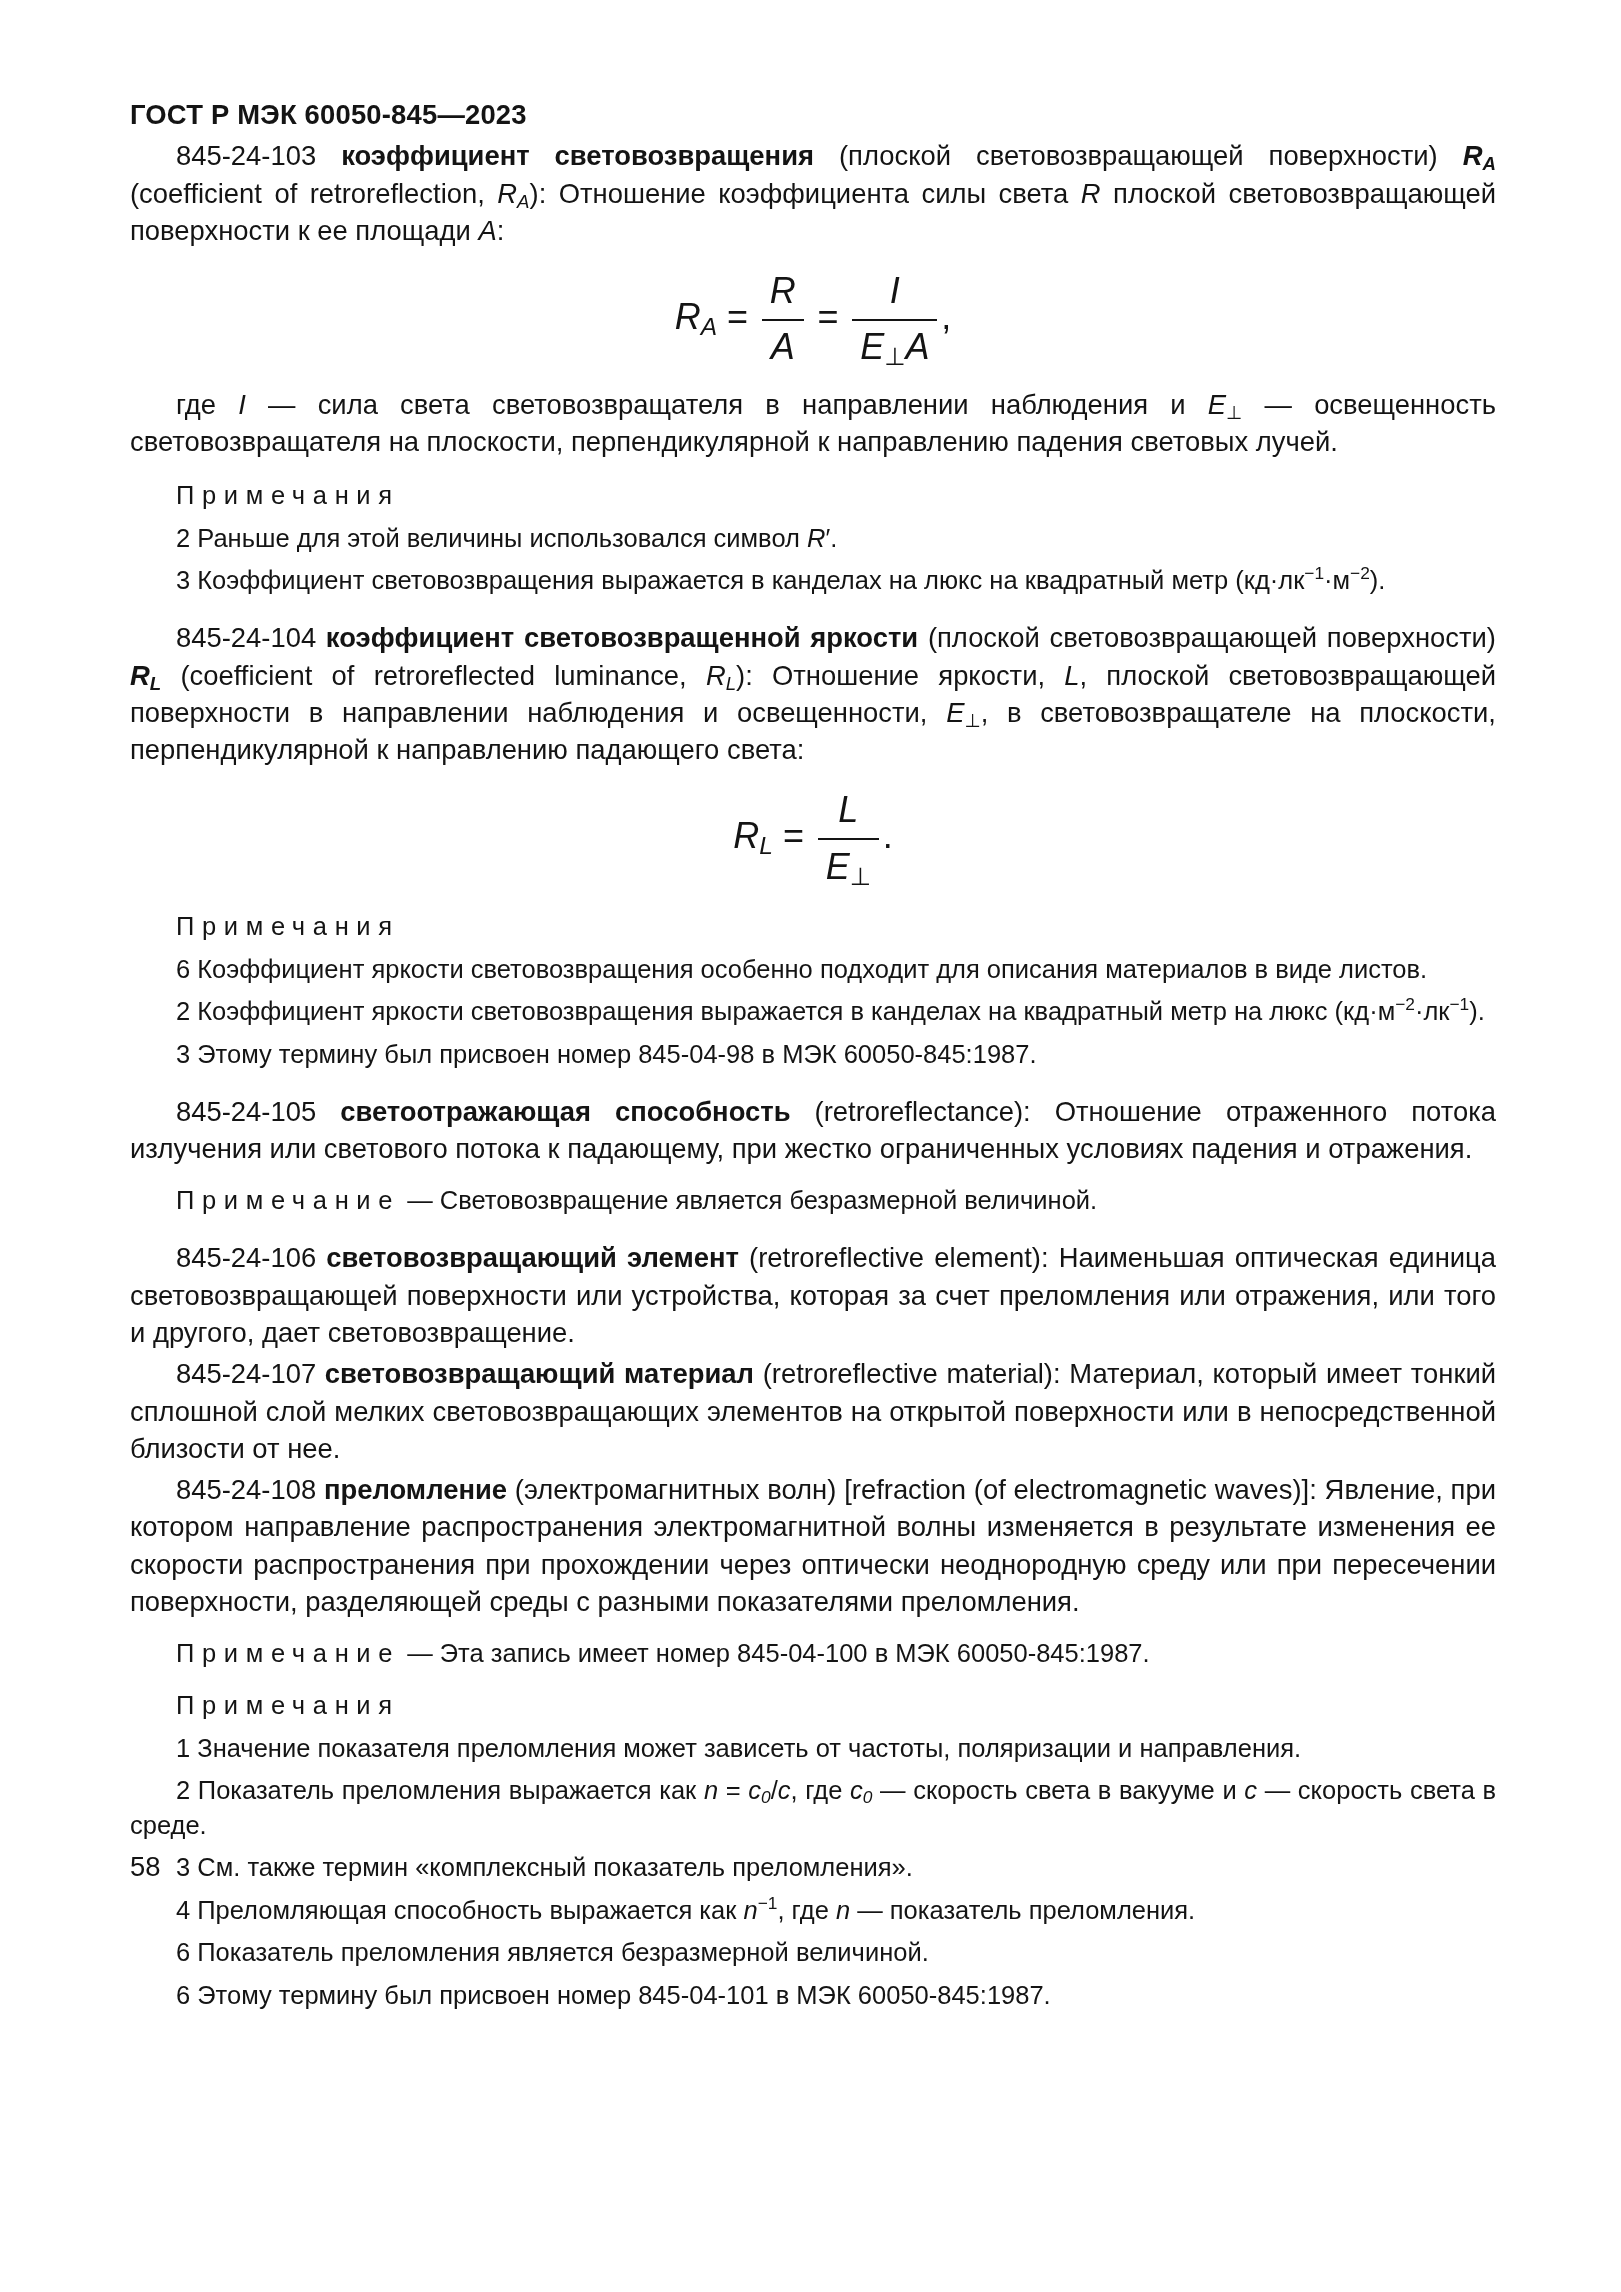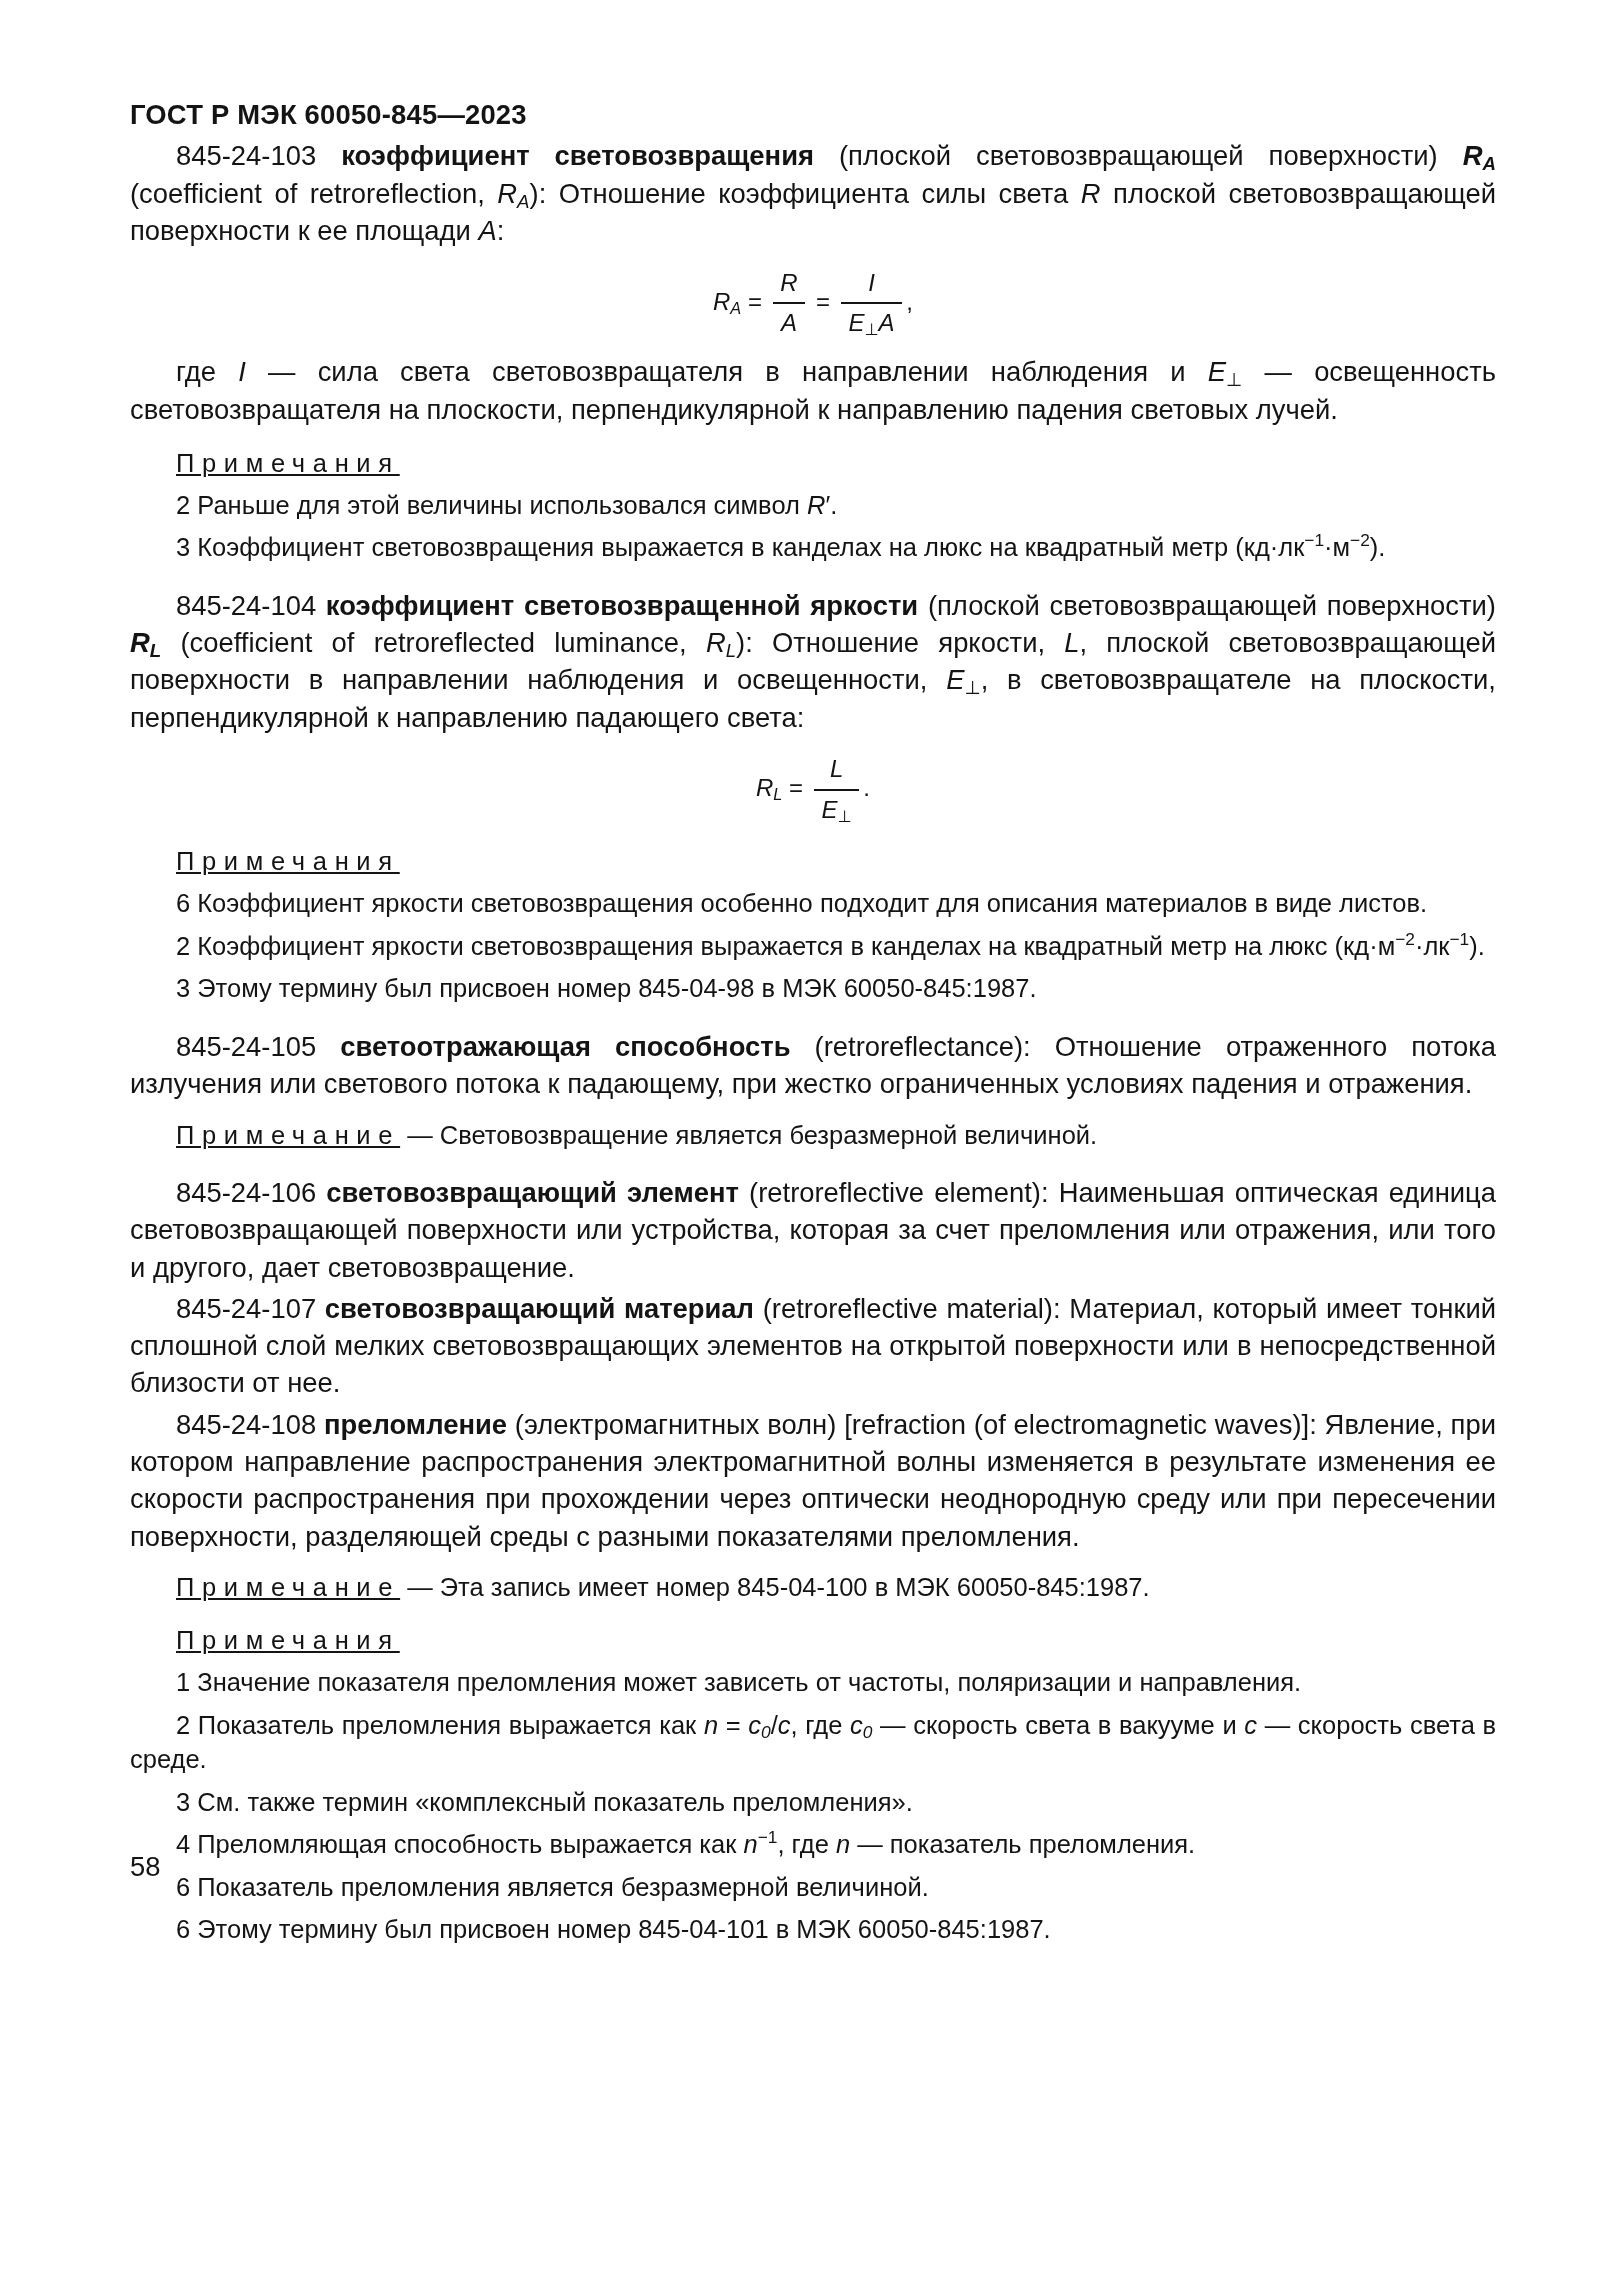--- a/index.html
+++ b/index.html
@@ -31,26 +31,26 @@
   }
   p.term, p.para { text-indent: 46px; margin-top: 4px; }
   p.note, p.note-title {
     font-size: 25.5px;
     text-indent: 46px;
     margin-top: 7.8px;
   }
   p.note-title { margin-top: 17.6px; letter-spacing: 0; }
   p.note + p.term, p.note-inline + p.term { margin-top: 21.6px; }
   p.note-inline { margin: 15.7px 0 15.7px; }
-  .spaced { letter-spacing: 0.30em; text-decoration: underline; }
+  .spaced { letter-spacing: 0.30em; }
   .formula {
     text-align: center;
     text-indent: 0;
     margin: 17.6px 0 13.7px;
-    font-size: 24px;
+    font-size: 36px;
   }
   .frac {
     display: inline-block;
     vertical-align: middle;
     text-align: center;
     margin: 0 3.9px;
   }
   .frac .num { display: block; padding: 0 7.8px 2.9px; }
   .frac .den { display: block; border-top: 2px solid #141414; padding: 2.9px 7.8px 0; }
   sub, sup { font-size: 68%; line-height: 0; }

